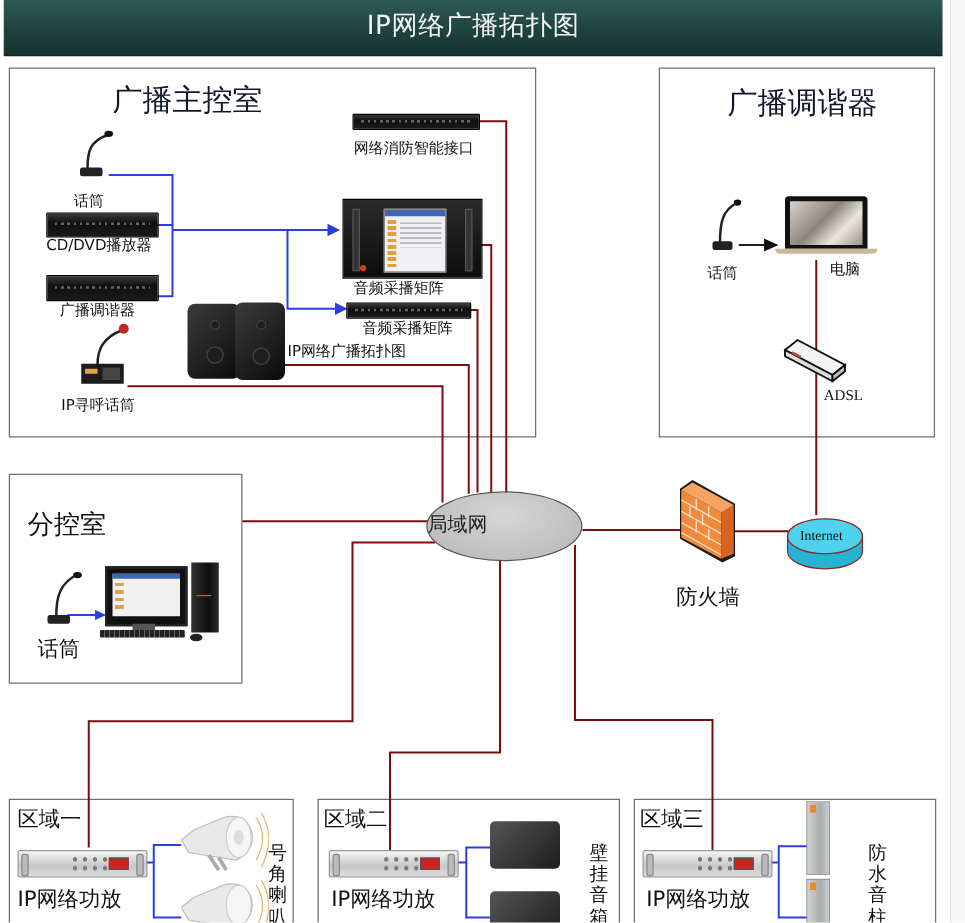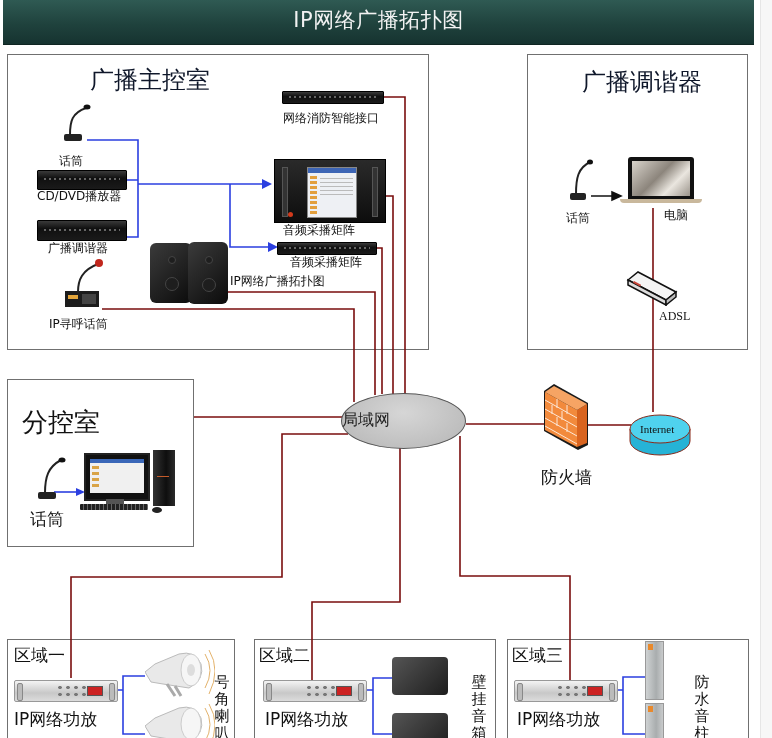--- a/index.html
+++ b/index.html
@@ -53,21 +53,21 @@
   <div id="header-title">IP网络广播拓扑图</div>
 </div>
 
 <div class="room" style="left:7px;top:54px;width:422px;height:296px;"></div>
 <div class="room-title" style="left:90px;top:64px;">广播主控室</div>
 
 <div class="room" style="left:527px;top:54px;width:221px;height:296px;"></div>
 <div class="room-title" style="left:582px;top:66px;">广播调谐器</div>
 
 <div class="room" style="left:7px;top:379px;width:187px;height:168px;"></div>
-<div class="lbl-lg" style="left:22px;top:405px;font-size:26px;">分控室</div>
+<div class="lbl-lg" style="left:22px;top:405px;font-size:21px;">分控室</div>
 
 <div class="room" style="left:7px;top:639px;width:228px;height:110px;"></div>
 <div class="lbl-lg" style="left:14px;top:644px;">区域一</div>
 <div class="room" style="left:254px;top:639px;width:242px;height:110px;"></div>
 <div class="lbl-lg" style="left:259px;top:644px;">区域二</div>
 <div class="room" style="left:507px;top:639px;width:242px;height:110px;"></div>
 <div class="lbl-lg" style="left:512px;top:644px;">区域三</div>
 
 <svg id="wires" viewBox="0 0 772 738">
   <g fill="none" stroke="#7a0e0e" stroke-width="1.6">

